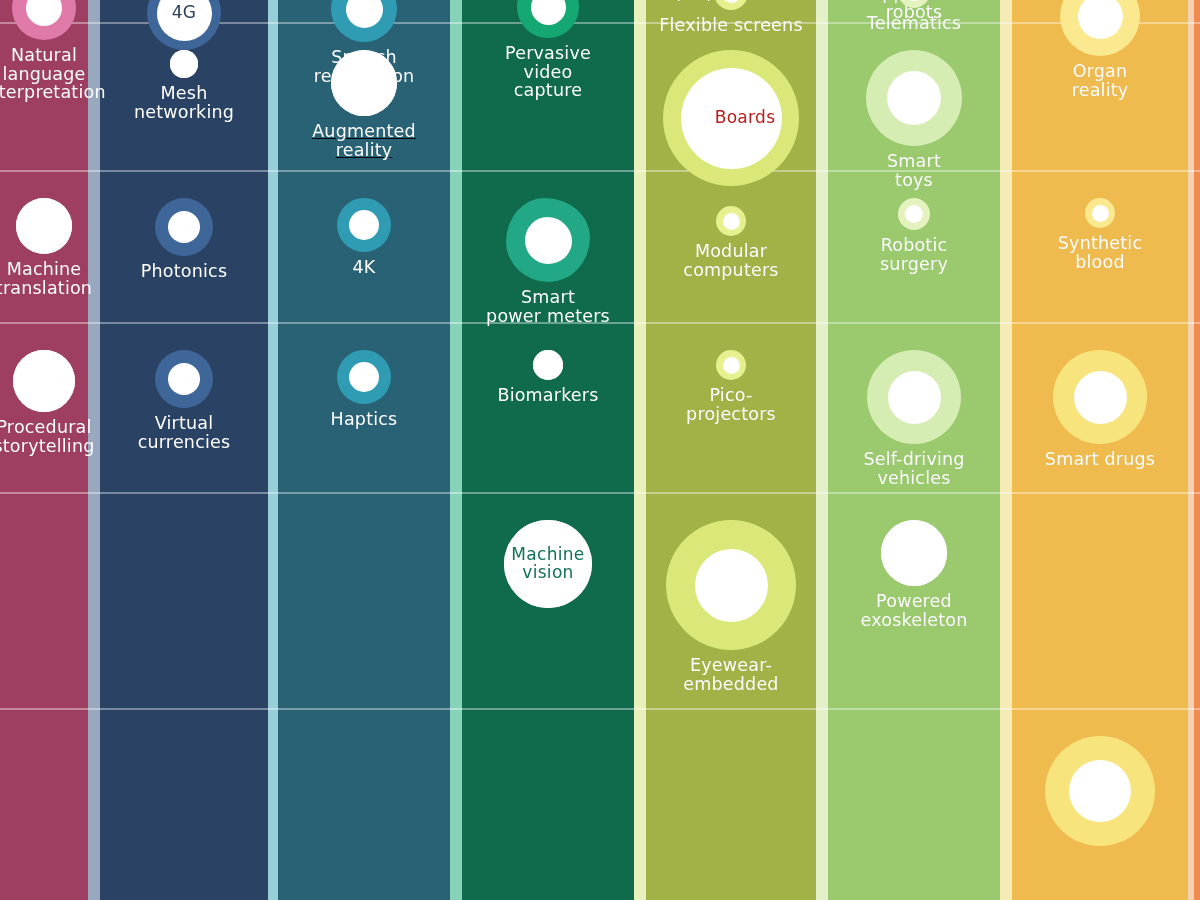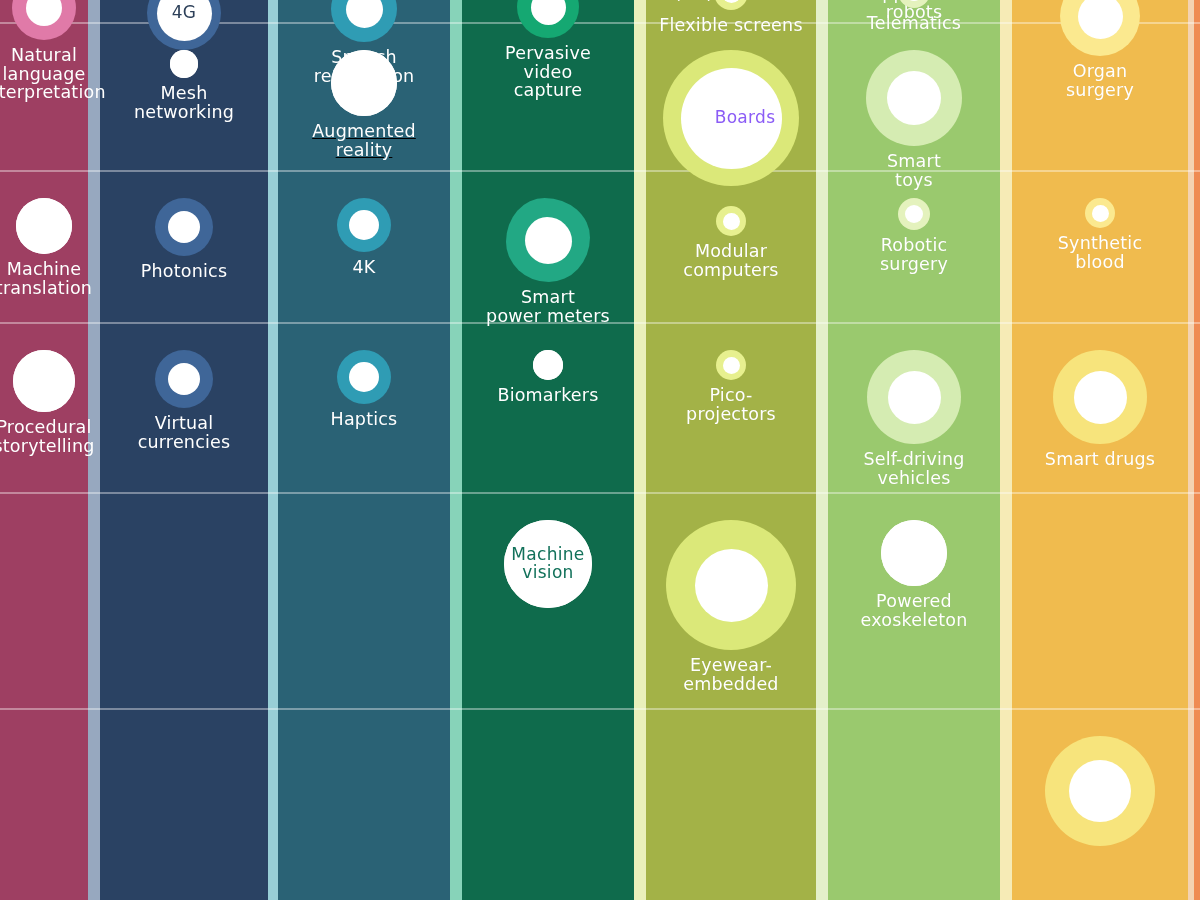--- a/index.html
+++ b/index.html
@@ -24,21 +24,21 @@
   .bubble{position:relative;border-radius:50%;display:flex;align-items:center;
           justify-content:center;flex:none;}
   .bubble .core{border-radius:50%;background:#ffffff;display:flex;align-items:center;
           justify-content:center;line-height:1.05;text-align:center;}
   .bubble.scallop{
      
      border-radius:46% 54% 49% 51% / 52% 47% 53% 48%;
   }
   .bubble.scallop .core{border-radius:47% 53% 51% 49% / 50% 52% 48% 50%;}
   .inlabel{font-size:17px;color:#4a5a63;letter-spacing:.3px;padding:0 4px;}
-  .inlabel.olive{color:#8b5cf6;margin-left:28px;}
+  .inlabel.olive{color:#b91c1c;margin-left:28px;}
   .inlabel.teal{color:#12715a;}
   .inlabel.dark{color:#2d4059;}
   .cap{margin-top:6px;color:#ffffff;font-size:17.5px;line-height:1.06;
        text-align:center;letter-spacing:.2px;text-shadow:0 0 1px rgba(0,0,0,.08);
        white-space:pre-line;}
   .cap.clip{overflow:hidden;}
 </style>
 </head>
 <body>
 
@@ -237,21 +237,21 @@
         <div class="core" style="width: 66px; height: 66px;"></div>
       </div>
       <div class="cap">Powered
 exoskeleton</div>
     </div>
     <div class="cell" style="left: 1012px; width: 176px; top: -24px;">
       <div class="bubble" style="width: 80px; height: 80px; background: rgb(251, 233, 143);">
         <div class="core" style="width: 45px; height: 45px;"></div>
       </div>
       <div class="cap">Organ
-surgery</div>
+reality</div>
     </div>
     <div class="cell" style="left: 1012px; width: 176px; top: 198px;">
       <div class="bubble" style="width: 30px; height: 30px; background: rgb(251, 233, 143);">
         <div class="core" style="width: 17px; height: 17px;"></div>
       </div>
       <div class="cap">Synthetic
 blood</div>
     </div>
     <div class="cell" style="left: 1012px; width: 176px; top: 350px;">
       <div class="bubble" style="width: 94px; height: 94px; background: rgb(247, 228, 124);">

